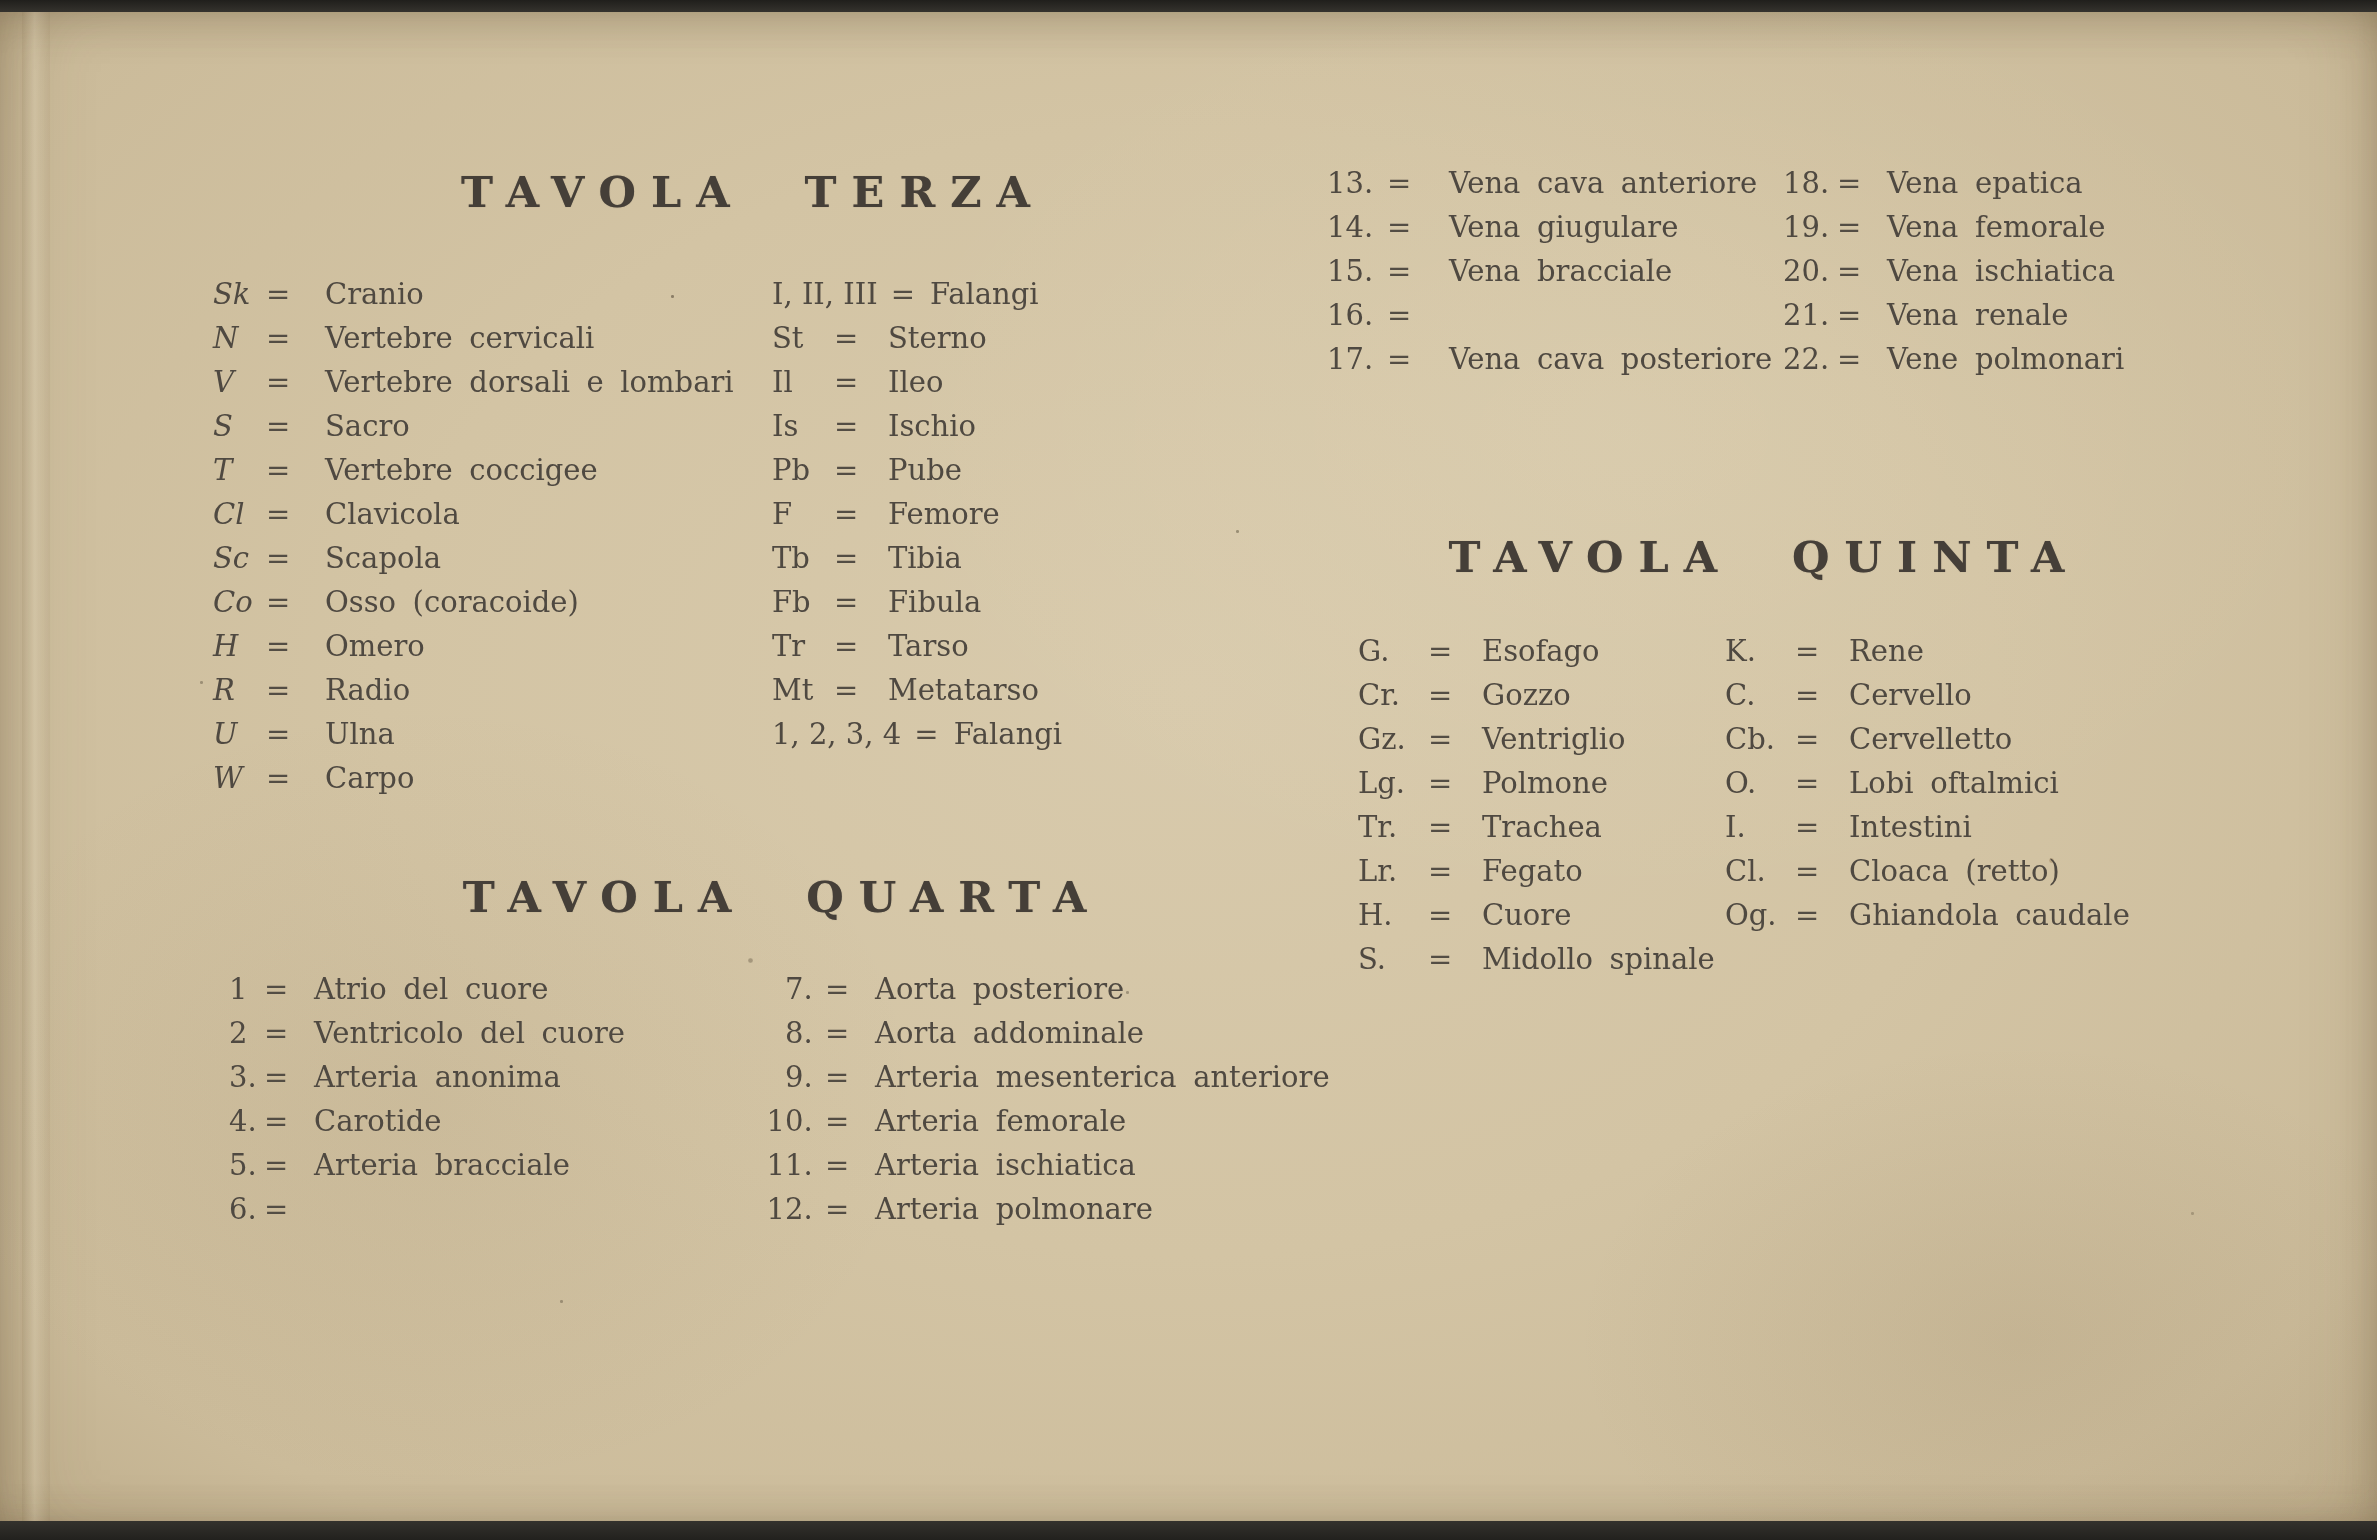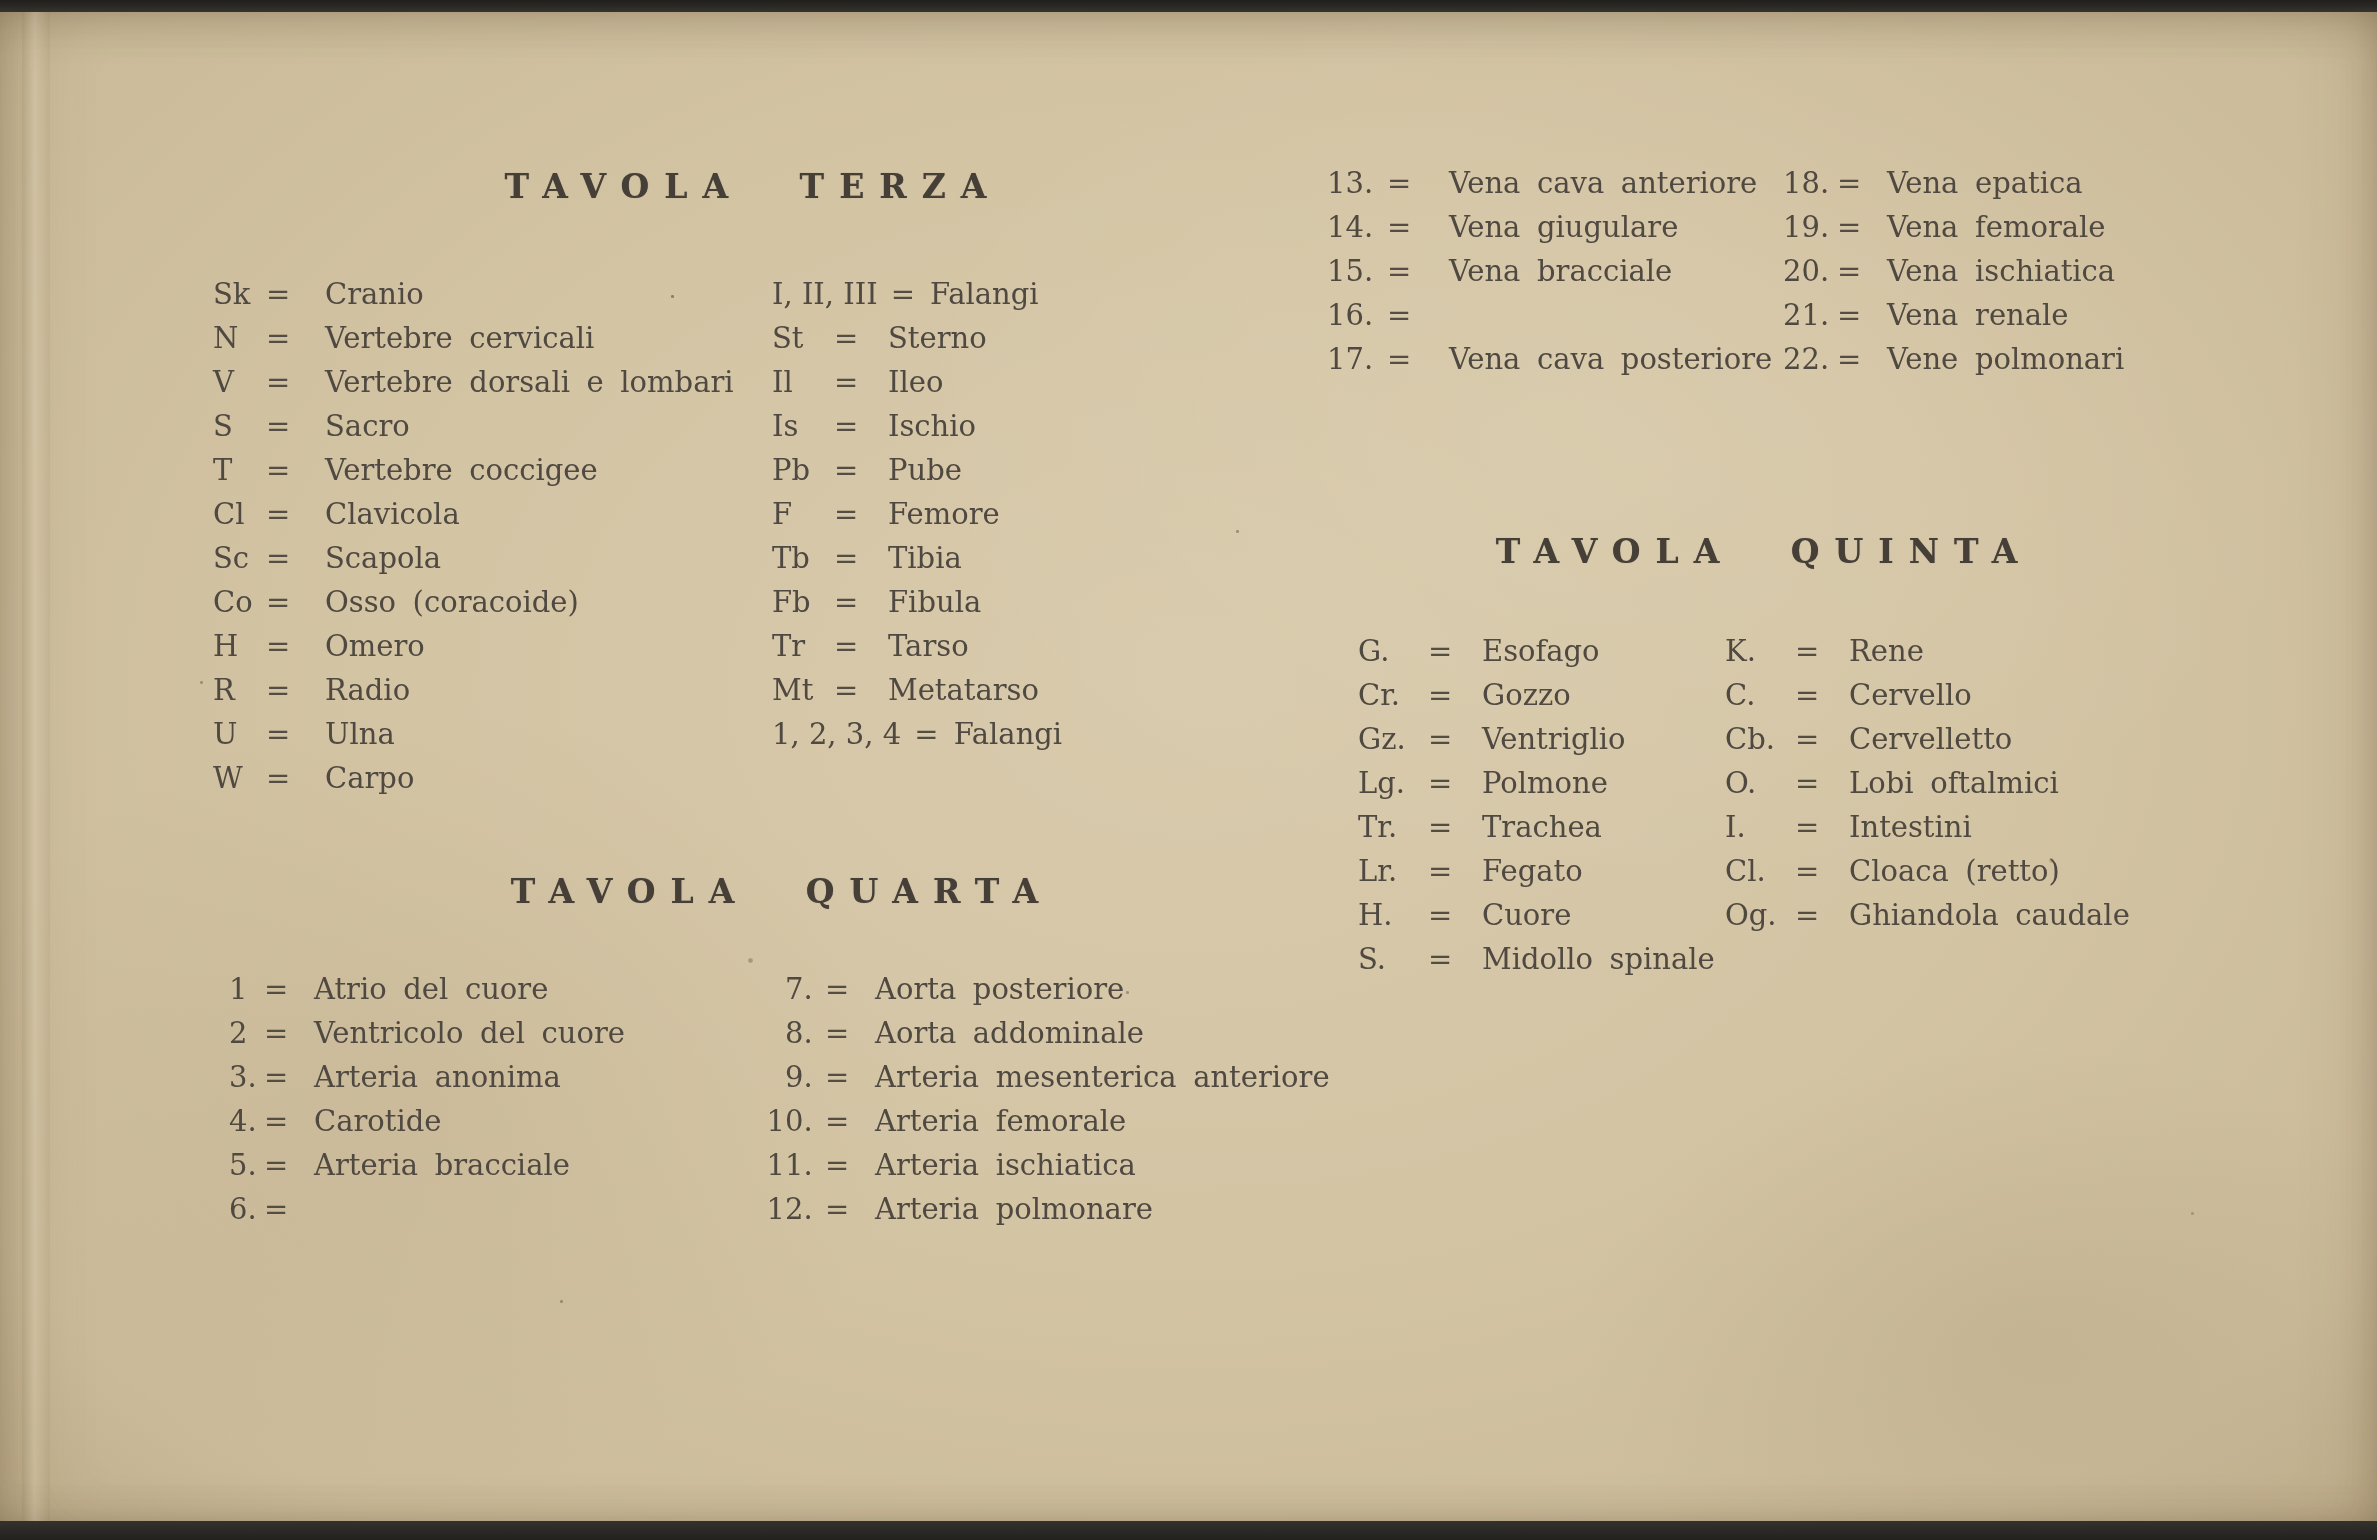--- a/index.html
+++ b/index.html
@@ -40,37 +40,37 @@
       78px 664px 0 0.8px rgba(80,70,52,0.35),
       -471px 386px 0 0 rgba(80,70,52,0.40),
       1379px 564px 0 0.8px rgba(140,110,70,0.35),
       -111px 1005px 0 0 rgba(80,70,52,0.40),
       1520px 917px 0 0 rgba(80,70,52,0.30),
       455px 696px 0 0 rgba(80,70,52,0.40),
       979px -37px 0 0 rgba(80,70,52,0.30);
   }
   .title{
     position:absolute;transform:translateX(-50%);
-    font-size:33px;font-weight:bold;color:#453f38;
+    font-size:43px;font-weight:bold;color:#453f38;
     letter-spacing:15px;word-spacing:30px;white-space:nowrap;
     text-shadow:0 0 0.8px rgba(69,63,56,0.45);
   }
   .t-terza{left:753px;top:155px;}
   .t-quarta{left:782px;top:860px;}
   .t-quinta{left:1764px;top:520px;}
   .list{position:absolute;font-size:29px;line-height:44px;white-space:nowrap;}
   .row{display:flex;align-items:baseline;height:44px;}
   .c-abbr,.c-num{flex:0 0 auto;}
   .c-eq{flex:0 0 auto;color:#534d44;}
   .c-term{word-spacing:7.4px;}
   .row.wide .c-abbr{width:auto !important;padding-right:13.2px;}
   .row.wide .c-eq{width:auto !important;padding-right:15px;}
 
   .terza-c1{left:213px;top:260px;}
-  .terza-c1 .c-abbr{width:53px;}
+  .terza-c1 .c-abbr{width:53px;font-style:italic;}
   .terza-c1 .c-eq{width:59px;}
 
   .terza-c2{left:772px;top:260px;}
   .terza-c2 .c-abbr{width:62px;}
   .terza-c2 .c-eq{width:54px;}
 
   .vene-c1{left:1327px;top:149px;}
   .vene-c1 .c-num{width:60px;}
   .vene-c1 .c-eq{width:62px;}
 

